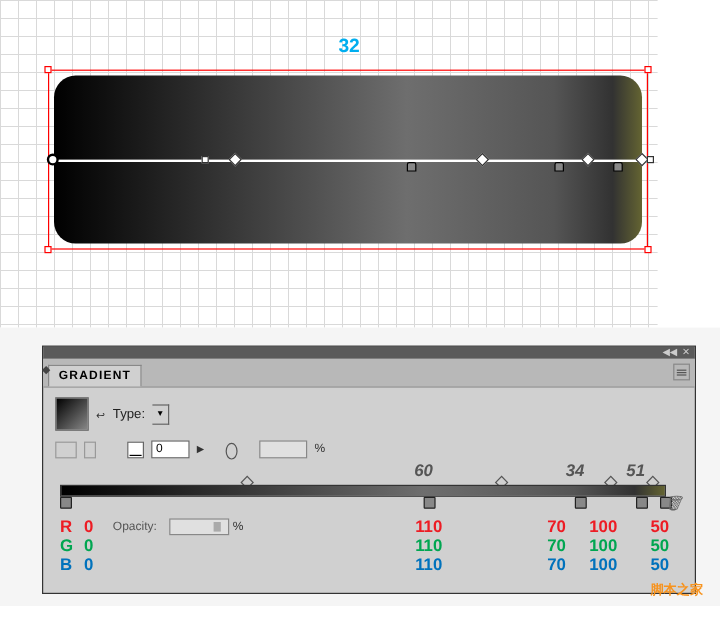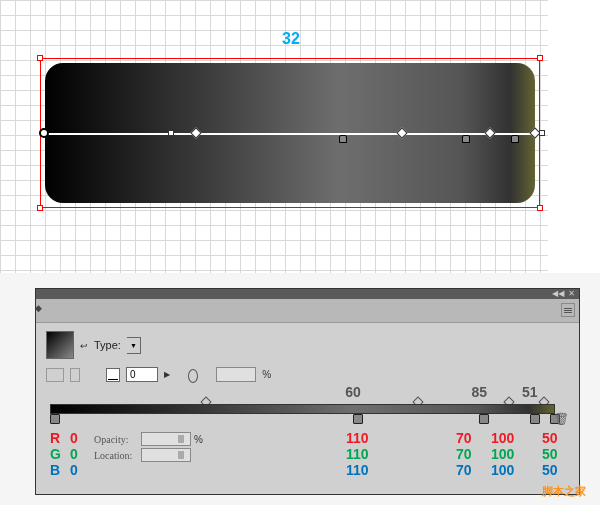--- a/index.html
+++ b/index.html
@@ -61,34 +61,34 @@
   .mini-icon { width: 18px; height: 14px; background: #d0d0d0; border: 1px solid #999; display: inline-block; }
   .angle-icon { width: 14px; height: 14px; border: 1px solid #666; background: #fff; position: relative; }
   .angle-icon::after { content:""; position:absolute; left:1px; bottom:1px; width:10px; height:1px; background:#000; transform-origin:left; }
   .num-input { width: 32px; height: 15px; border: 1px solid #666; background: #fff; font-size: 10px; text-align: left; padding: 0 3px; }
   .spin-arrow { font-size: 8px; color: #333; }
   .ratio-icon { width: 22px; height: 12px; display:inline-block; position:relative; }
   .ratio-icon::before { content:""; position:absolute; left:0; top:0; width:8px; height:12px; border:1px solid #555; border-radius:50%; }
   .pct-input { width: 40px; height: 15px; border: 1px solid #888; background: #e0e0e0; }
   .unit { font-size: 10px; color: #333; }
 
-  .slider-zone { position: relative; height: 40px; margin: 2px 14px 4px 4px; }
+  .slider-zone { position: relative; height: 40px; margin: 2px 14px 4px 4px; font-style: italic; }
   .slider-bar { position: absolute; top: 18px; left: 0; right: 0; height: 10px; background: linear-gradient(90deg, #000 0%, #6e6e6e 60%, #555 85%, #323232 95%, #646432 100%); border: 1px solid #333; }
   .slider-diamond { position:absolute; top:12px; width:8px; height:8px; border:1px solid #555; background:#d0d0d0; transform:rotate(45deg); }
   .slider-stop { position:absolute; top:28px; width:10px; height:10px; border:1px solid #222; background:#888; border-radius:1px; }
   .loc-label { position:absolute; top:-2px; font-size:14px; font-weight:bold; color:#555; transform:translateX(-50%); }
   .trash { position:absolute; right:-14px; top:26px; font-size:12px; color:#666; }
 
   .rgb-block { display:flex; gap: 4px; padding-left: 4px; }
   .rgb-labels { display:flex; flex-direction:column; gap:0; width:16px; }
   .rgb-labels div { font-size:14px; font-weight:bold; height:16px; }
   .lab-r { color:#ed1c24; } .lab-g { color:#00a651; } .lab-b { color:#0072bc; }
   .opac-loc { display:flex; flex-direction:column; gap:2px; margin-left: 24px; margin-top:2px; }
   .ol-row { display:flex; align-items:center; gap:3px; }
-  .ol-label { font-size:10px; color:#555; width:44px;font-family:Liberation Serif, serif; }
+  .ol-label { font-size:10px; color:#555; width:44px; }
   .ol-slider { width: 50px; height: 14px; border: 1px solid #888; background: #e0e0e0; position:relative; }
   .ol-slider::after { content:""; position:absolute; right:6px; top:2px; width:6px; height:8px; background:#aaa; }
 
   .rgb-values { position:absolute; display:flex; flex-direction:column; gap:0; }
   .rgb-values div { font-size:14px; font-weight:bold; height:16px; text-align:left; }
   .watermark2 { position:absolute; right: 14px; bottom: 6px; font-size: 11px; color:#f7931e; pointer-events:none; font-weight: bold;}
 </style>
 </head>
 <body>
 
@@ -117,20 +117,21 @@
 </div>
 
 <div class="panel-wrap">
   <div class="panel">
     <div class="panel-titlebar">
       <span class="titlebar-icon">◀◀</span>
       <span class="titlebar-icon">✕</span>
     </div>
     <div class="panel-tabs">
       <span class="panel-collapse">◆</span>
+      <div class="panel-tab">GRADIENT</div>
       <div class="panel-menu">
           <span></span>
           <span></span>
           <span></span>
         </div>
     </div>
     <div class="panel-body">
 
       <div class="row1">
         <div class="swatch"></div>
@@ -149,21 +150,21 @@
         <input class="num-input" value="0" style="">
         <span class="spin-arrow">▶</span>
         <span style="width:6px"></span>
         <span class="ratio-icon"></span>
         <div class="pct-input"></div>
         <span class="unit">%</span>
       </div>
 
       <div class="slider-zone">
         <div class="loc-label" style="left:60%">60</div>
-        <div class="loc-label" style="left:85%">85</div>
+        <div class="loc-label" style="left:85%">34</div>
         <div class="loc-label" style="left:95%">51</div>
         <div class="slider-diamond" style="left:30%"></div>
         <div class="slider-diamond" style="left:72%"></div>
         <div class="slider-diamond" style="left:90%"></div>
         <div class="slider-diamond" style="left:97%"></div>
         <div class="slider-bar"></div>
         <div class="slider-stop" style="left:0%"></div>
         <div class="slider-stop" style="left:60%"></div>
         <div class="slider-stop" style="left:85%"></div>
         <div class="slider-stop" style="left:95%"></div>
@@ -182,24 +183,20 @@
           <div class="lab-g">0</div>
           <div class="lab-b">0</div>
         </div>
 
         <div class="opac-loc">
           <div class="ol-row">
             <span class="ol-label">Opacity:</span>
             <div class="ol-slider"></div>
             <span class="unit">%</span>
           </div>
-          <div class="ol-row">
-            <span class="ol-label">Location:</span>
-            <div class="ol-slider"></div>
-          </div>
         </div>
 
         <div class="rgb-values" style="left:300px">
           <div class="lab-r">110</div>
           <div class="lab-g">110</div>
           <div class="lab-b">110</div>
         </div>
         <div class="rgb-values" style="left:410px">
           <div class="lab-r">70</div>
           <div class="lab-g">70</div>

